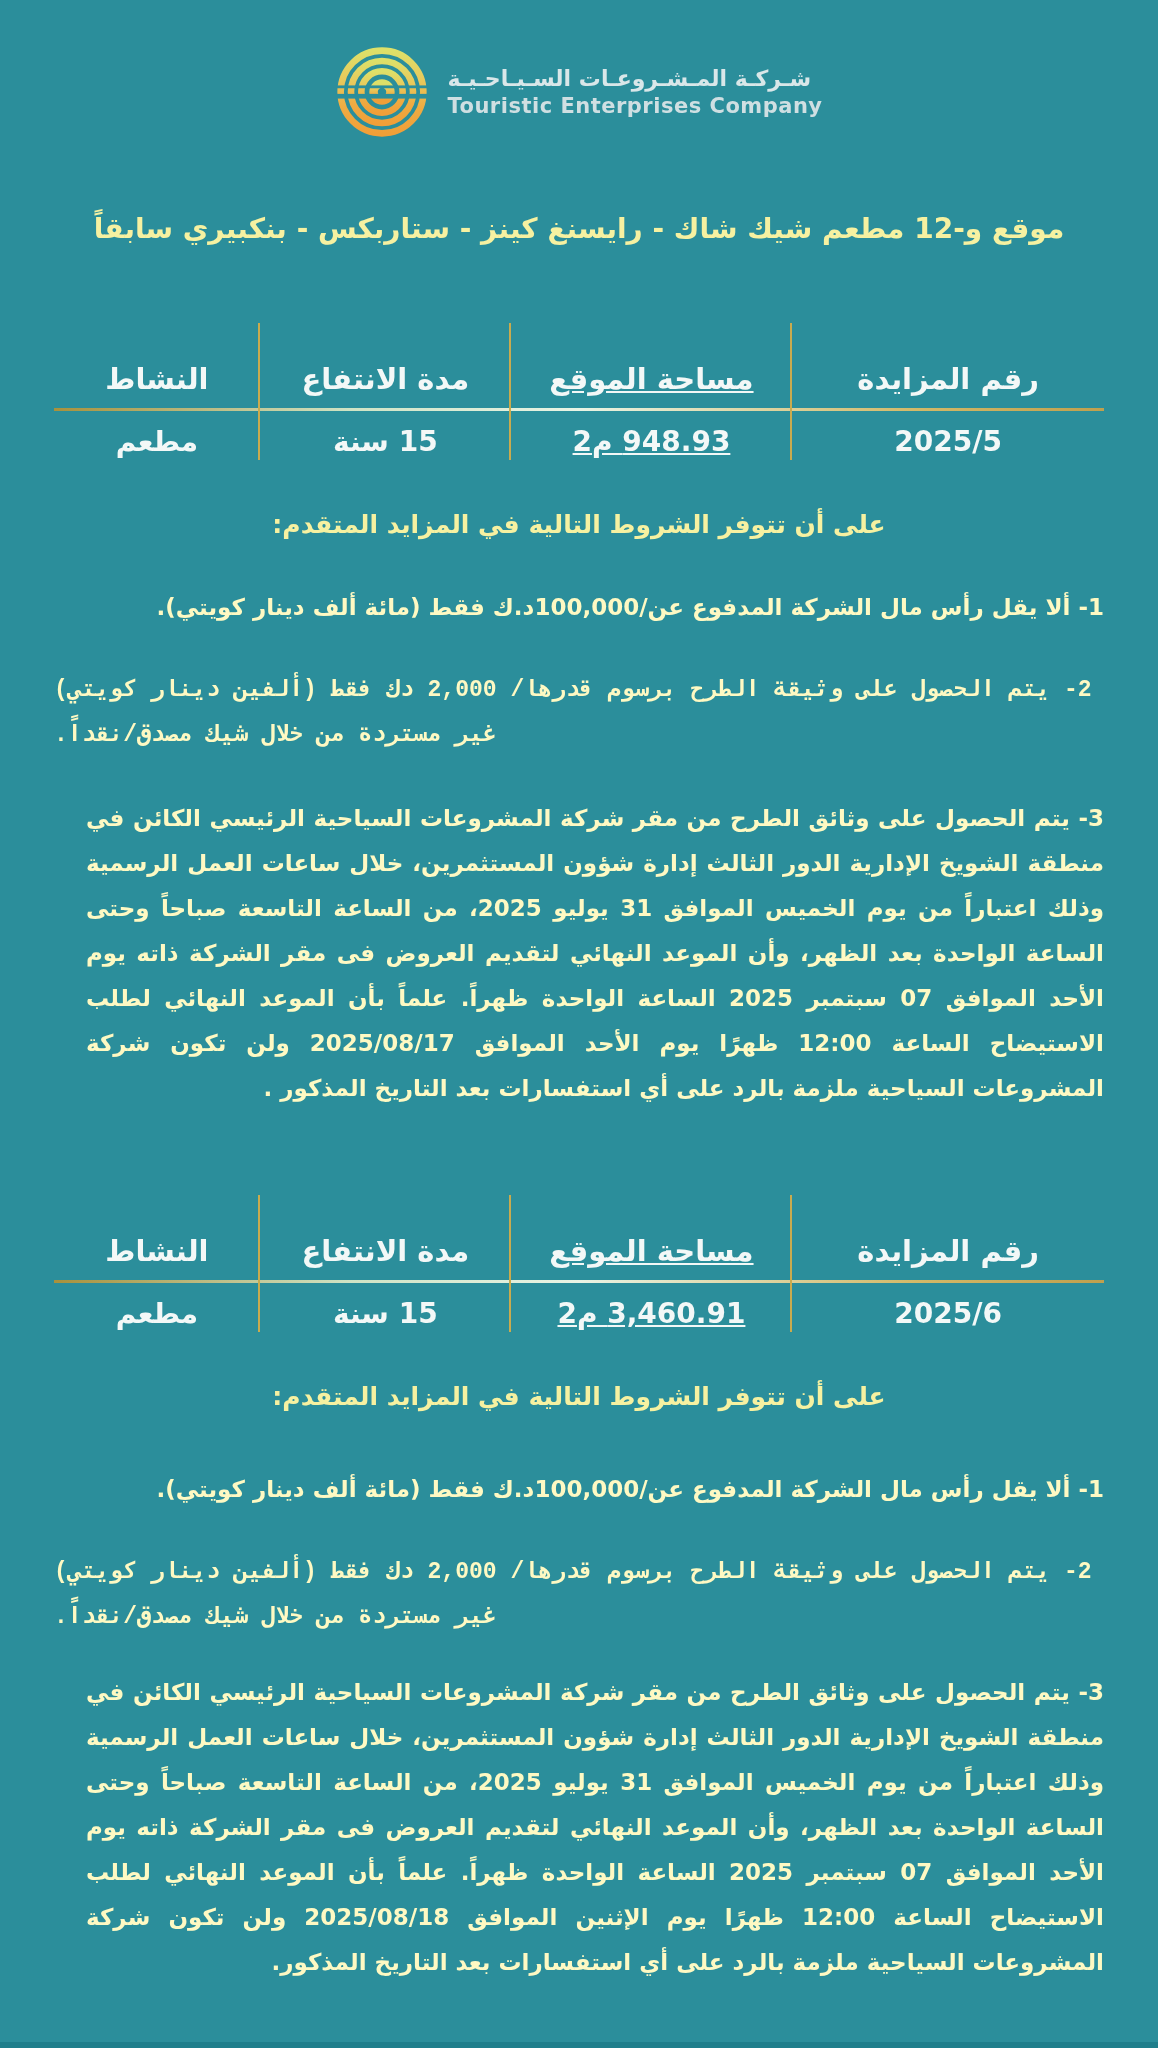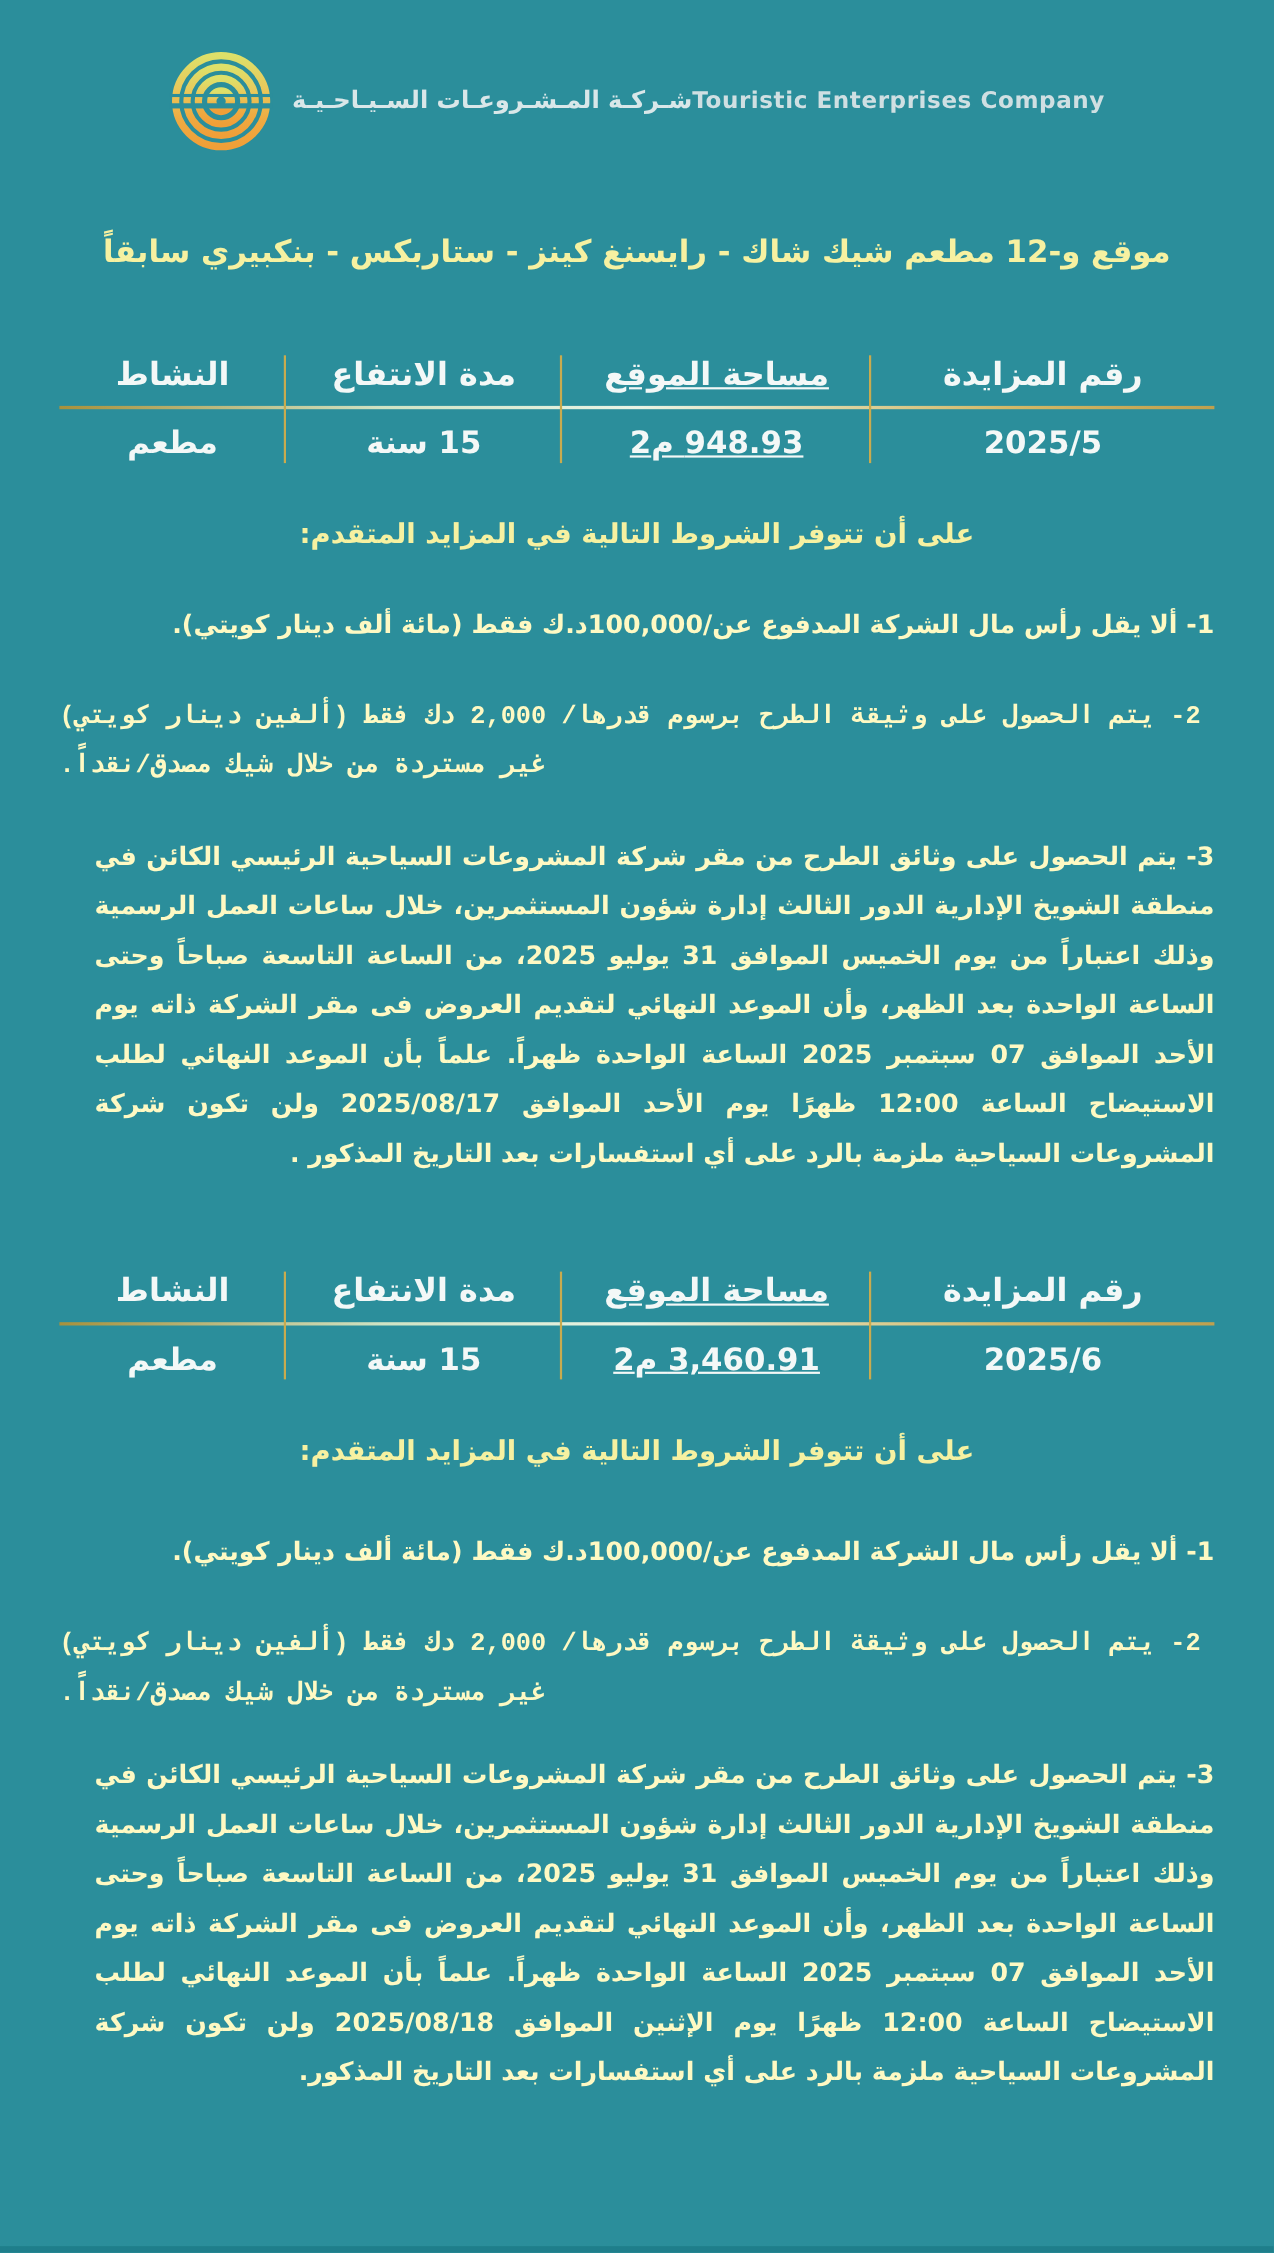--- a/index.html
+++ b/index.html
@@ -11,21 +11,21 @@
     direction:rtl;
     color:#eff4f3;
   }
   
   .logo-row{
     direction:ltr;
     display:flex;align-items:center;justify-content:center;
     padding-top:44px;gap:18px;
   }
   .logo-mark{width:94px;height:96px;flex:0 0 auto;}
-  .logo-text{display:flex;align-items:flex-start;line-height:1.25;}
+  .logo-text{display:flex;flex-direction:column;align-items:flex-start;line-height:1.25;}
   .logo-ar{font-size:22px;font-weight:bold;color:#d9e7e9;direction:rtl;}
   .logo-en{font-size:21px;font-weight:bold;color:#cfdfe2;letter-spacing:.5px;}
   
   .content{padding:0 54px;}
   .sec-title{
     text-align:center;font-weight:bold;font-size:28px;color:#f6f1a1;
   }
   .mt-title1{margin-top:72px;}
   .mt-table1{margin-top:76px;}
   .mt-head1{margin-top:72px;}
@@ -39,21 +39,21 @@
   .mt-c2b{margin-top:38px;}
   .mt-c3b{margin-top:30px;}
   
   .auction-table{position:relative;}
   .t-row{display:flex;}
   .t-cell{text-align:center;}
   .t-cell.c0{flex:0 0 29.7%;}
   .t-cell.c1{flex:0 0 26.8%;text-decoration:underline;}
   .t-cell.c2{flex:0 0 23.9%;}
   .t-cell.c3{flex:0 0 19.6%;}
-  .t-head .t-cell{font-size:29px;font-weight:bold;color:#f3f8f7;padding:2px 0 12px 0;}
+  .t-head .t-cell{font-size:29px;font-weight:bold;color:#f3f8f7;padding:2px 0 12px 0;margin-top:39px;}
   .t-vals .t-cell{font-size:28px;font-weight:bold;color:#f3f8f7;padding:14px 0 6px 0;}
   .t-rule{
     height:3px;border:none;margin:0;
     background:linear-gradient(90deg,#a8913c 0%,#cfe3c4 28%,#e9f4e5 50%,#d3b968 82%,#bfa04e 100%);
   }
   .t-div{position:absolute;top:2px;bottom:4px;width:2px;background:#c9ab4e;}
   .t-div.d0{right:29.7%;}
   .t-div.d1{right:56.5%;}
   .t-div.d2{right:80.4%;}
   

